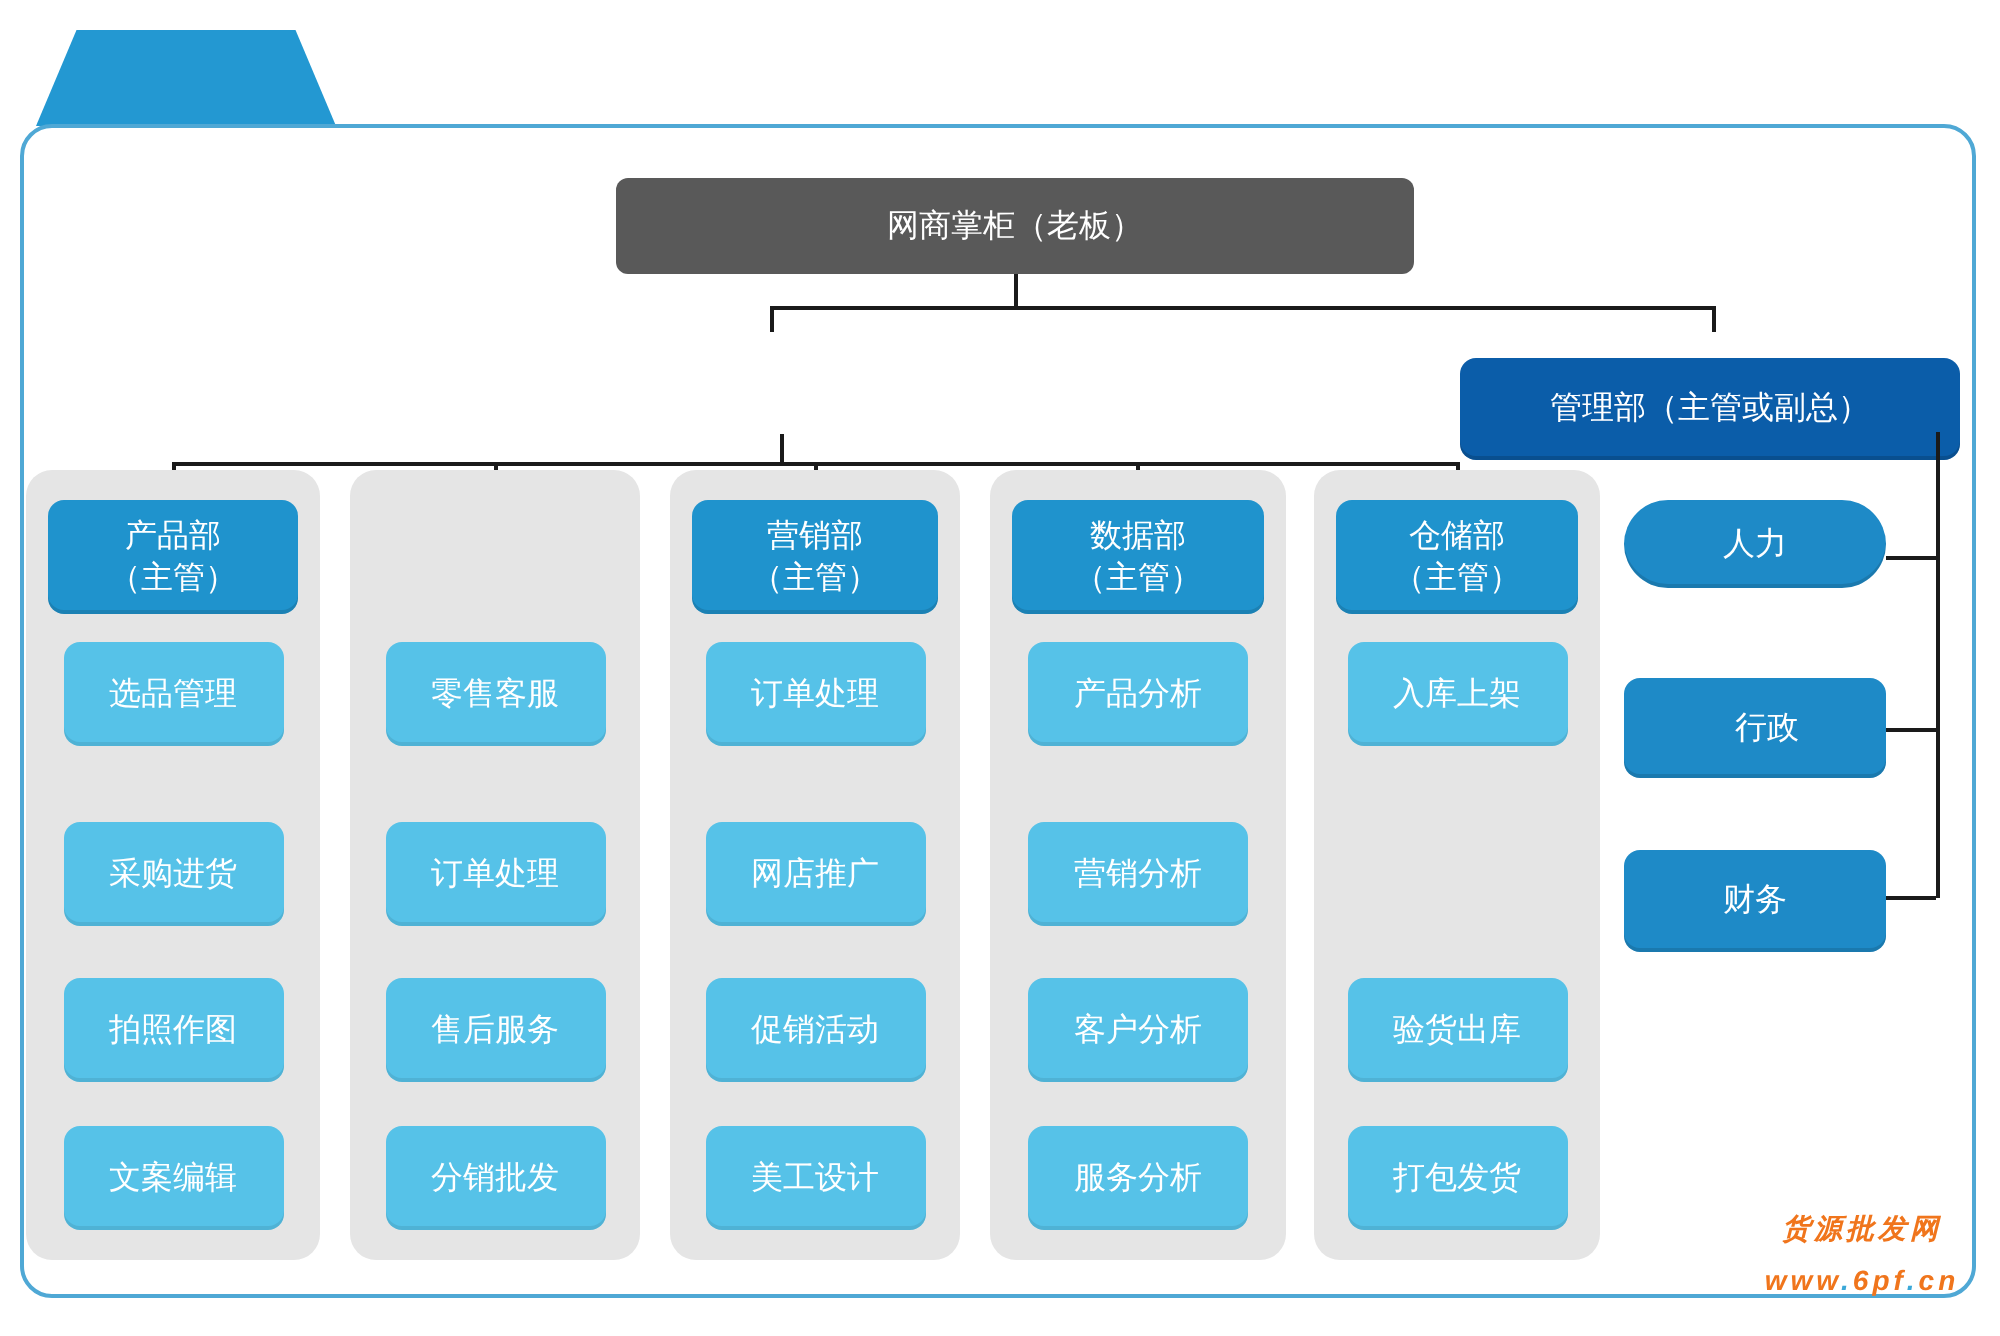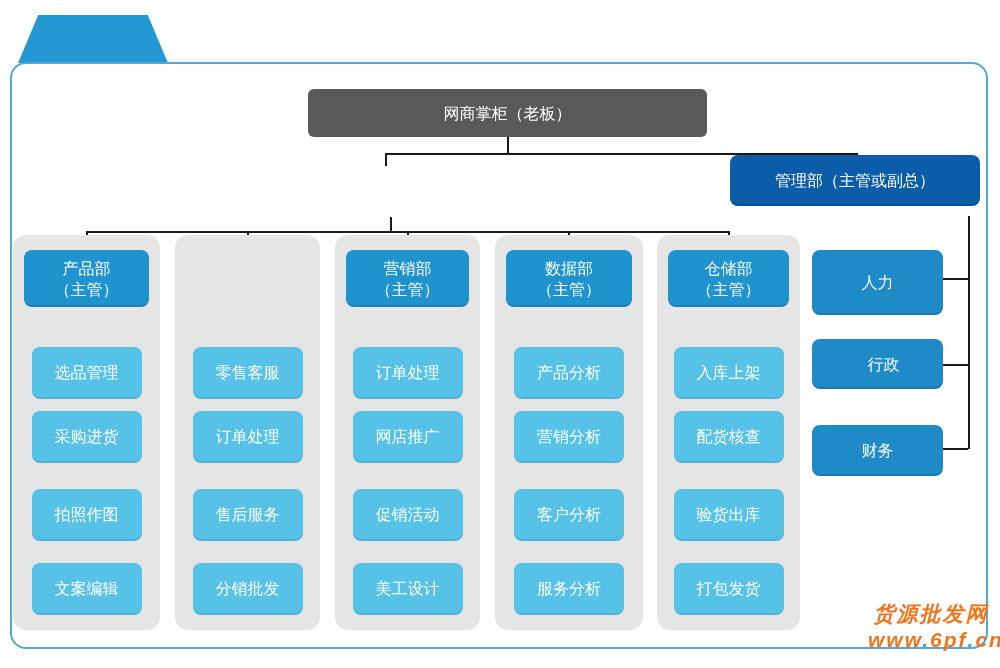--- a/index.html
+++ b/index.html
@@ -22,48 +22,48 @@
   .folder-tab{position:absolute;left:18px;top:15px;width:150px;height:48px;background:var(--accent);
     -webkit-clip-path:polygon(13.5% 0,86.5% 0,100% 100%,0 100%);clip-path:polygon(13.5% 0,86.5% 0,100% 100%,0 100%);}
   .panel{position:absolute;left:10px;top:62px;width:978px;height:587px;background:#fff;
     border:2px solid var(--panel-border);border-radius:16px;}
 
   .box{position:absolute;display:flex;align-items:center;justify-content:center;
     color:#fff;text-align:center;border-radius:7px;font-size:16px;line-height:21px;}
   .root-box{left:308px;top:89px;width:399px;height:48px;background:var(--root-box);border-radius:6px;}
   .l2-box{background:var(--level2-box);border-radius:8px;box-shadow:inset 0 -2px 0 rgba(0,0,0,.15);}
   .l2-left{left:224px;top:165px;width:330px;height:52px;}
-  .l2-right{left:730px;top:155px;width:250px;height:51px;font-family:Liberation Serif, serif;}
+  .l2-right{left:730px;top:179px;width:250px;height:51px;font-family:Liberation Serif, serif;}
 
   .dept-col{position:absolute;top:235px;height:395px;background:var(--column-bg);border-radius:13px;}
   .col-0{left:13px;width:147px;}
   .col-1{left:175px;width:145px;}
   .col-2{left:335px;width:145px;}
   .col-3{left:495px;width:148px;}
   .col-4{left:657px;width:143px;}
   .dept-header{position:absolute;left:11px;right:11px;top:15px;height:57px;
     background:var(--dept-header-box);border-radius:8px;display:flex;flex-direction:column;
     align-items:center;justify-content:center;color:#fff;font-size:16px;line-height:21px;
     box-shadow:inset 0 -2px 0 rgba(0,0,0,.12);}
   .dept-item{position:absolute;left:50%;transform:translateX(-50%);width:110px;height:52px;
     background:var(--item-box);border-radius:8px;display:flex;align-items:center;justify-content:center;
     color:#fff;font-size:16px;box-shadow:inset 0 -2px 0 rgba(0,0,0,.08);}
-  .r0{top:112px;} .r1{top:176px;} .r2{top:254px;} .r3{top:328px;font-family:Liberation Serif, serif;}
+  .r0{top:86px;} .r1{top:176px;} .r2{top:254px;} .r3{top:328px;font-family:Liberation Serif, serif;}
 
   .admin-box{left:812px;width:131px;background:var(--admin-box);border-radius:8px;
     box-shadow:inset 0 -2px 0 rgba(0,0,0,.12);}
-  .adm-0{top:250px;height:65px;}
+  .adm-0{top:250px;height:44px;border-radius:26px;}
   .adm-1{top:339px;height:50px;padding-left:12px;}
   .adm-2{top:425px;height:51px;}
 
   .line{position:absolute;background:var(--connector);}
   .vline{width:1.5px;} .hline{height:1.5px;}
 
   .watermark{position:absolute;left:868px;top:601px;width:126px;color:var(--watermark);
-    font-size:21px;line-height:26px;font-weight:bold;font-style:italic;text-align:center;
+    font-size:14px;line-height:26px;font-weight:bold;font-style:italic;text-align:center;
     letter-spacing:2px;white-space:nowrap;z-index:5;}
   .watermark .dot{color:#3AA8D8;}
 </style>
 </head>
 <body>
 
 <div class="stage">
 
   <div class="folder-tab"></div>
   <div class="panel"></div>
@@ -129,21 +129,20 @@
     <div class="dept-item r2">客户分析</div>
     <div class="dept-item r3">服务分析</div>
   </div>
 
   <div class="dept-col col-4">
     <div class="dept-header">
       <span>仓储部</span>
       <span>（主管）</span>
     </div>
     <div class="dept-item r0">入库上架</div>
-    <div class="dept-item r1">配货核查</div>
     <div class="dept-item r2">验货出库</div>
     <div class="dept-item r3">打包发货</div>
   </div>
 
   <div class="box admin-box adm-0">人力</div>
   <div class="box admin-box adm-1">行政</div>
   <div class="box admin-box adm-2">财务</div>
 
   <div class="watermark">
     <div>货源批发网</div>

